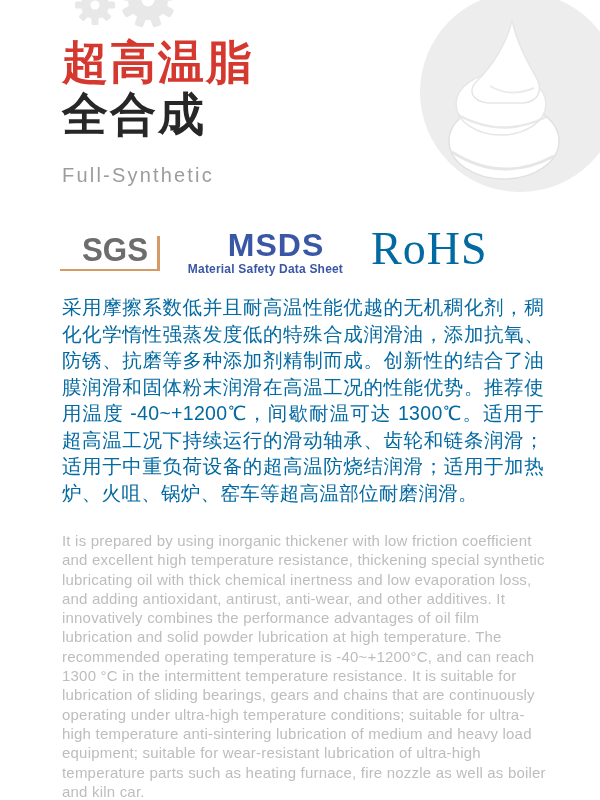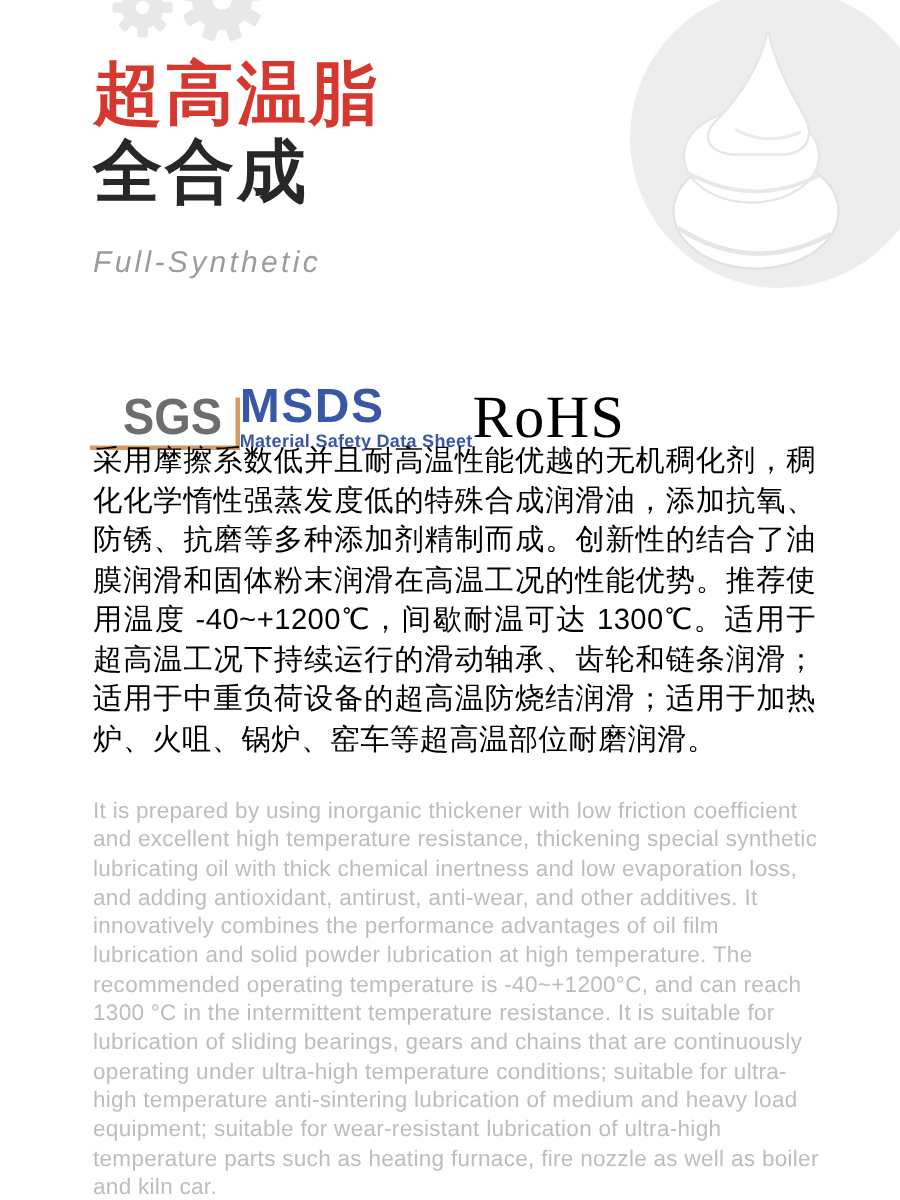--- a/index.html
+++ b/index.html
@@ -27,29 +27,28 @@
     font-weight: 700;
     letter-spacing: 2px;
     color: #272727;
   }
   .title-red { color: #d5382f; }
 
   
   .subtitle {
     position: absolute; left: 62px; top: 160px;
     font-size: 20px; line-height: 31px;
-    font-style: italic;
     letter-spacing: 2.2px;
     color: #9c9c9c;
   }
 
   
   .badges {
-    position: absolute; left: 60px; top: 254px;
-    display: flex; align-items: center; 
+    position: absolute; left: 60px; top: 230px;
+    display: flex; align-items: flex-start; gap: 28px;
     height: 50px;
   }
   .badge-sgs {
     position: relative;
     padding: 2px 6px 5px 22px;
   }
   .badge-sgs::after {
     content: ""; position: absolute; left: 0; right: 0; bottom: 0;
     height: 2.5px; background: #d69a66;
   }
@@ -58,40 +57,40 @@
     width: 2.5px; background: #d69a66;
   }
   .sgs-text {
     font-size: 34px; font-weight: 800; color: #6d6d6d;
     letter-spacing: 0px; line-height: 34px;
     transform: scaleX(0.92); display: inline-block; transform-origin: left bottom;
   }
   .badge-msds { text-align: left; padding-bottom: 2px; }
   .msds-text {
     font-size: 32px; font-weight: 800; color: #3a57a5;
-    line-height: 30px; letter-spacing: 1px;
+    line-height: 30px; letter-spacing: 1px; margin-left: 40px;
   }
   .msds-sub {
     font-size: 12px; font-weight: 700; color: #3a57a5;
     margin-top: 2px; letter-spacing: 0.2px; white-space: nowrap;
   }
   .badge-rohs { padding-bottom: 2px; }
   .rohs-text {
     font-family: "Liberation Serif", serif;
-    font-size: 40px; font-weight: 400; color: #000000;
+    font-size: 46px; font-weight: 400; color: #0369a1;
     letter-spacing: 1px; line-height: 38px;
   }
 
   
   .desc-cn {
     position: absolute; left: 62px; top: 294px;
     width: 482px; margin: 0;
     font-size: 19.5px; line-height: 26.5px;
     font-weight: 500;
-    color: #000000;
+    color: #0369a1;
     text-align: justify;
     letter-spacing: 0.3px;
   }
 
   
   .desc-en {
     position: absolute; left: 62px; top: 531px;
     width: 490px; margin: 0;
     font-size: 15px; line-height: 19.3px;
     color: #bdbdbd;

